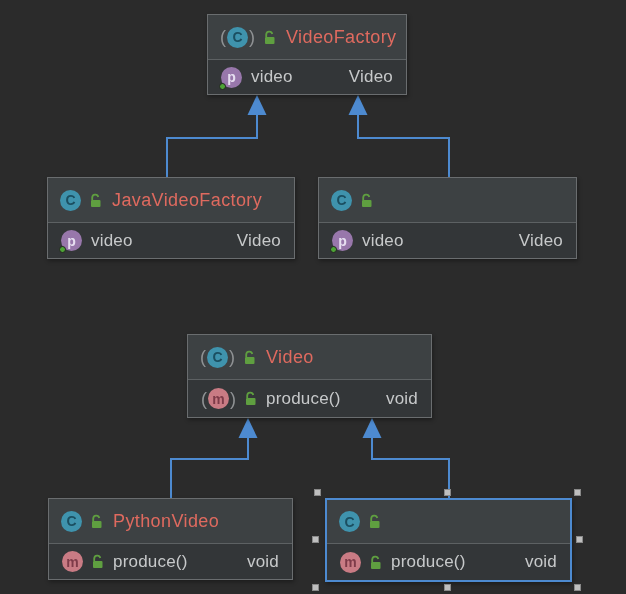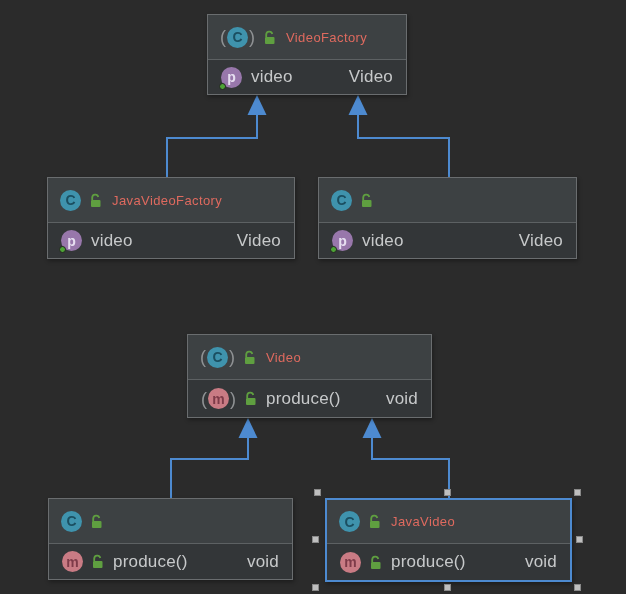--- a/index.html
+++ b/index.html
@@ -16,21 +16,21 @@
     box-shadow:1px 2px 4px rgba(0,0,0,.35);
   }
   .uml-box.selected{border:2px solid #4d8ad0;}
   .hdr{
     height:44px;flex:0 0 44px;display:flex;align-items:center;
     padding:0 12px;background:#3d4143;border-bottom:1px solid #5d6163;
   }
   .uml-box.selected .hdr{height:43px;flex-basis:43px;}
   .mrow{flex:1;display:flex;align-items:center;padding:0 13px;background:#333638;}
 
-  .title{color:#df6a5f;font-size:13px;letter-spacing:.4px;margin-left:10px;white-space:nowrap;}
+  .title{color:#df6a5f;font-size:18px;letter-spacing:.4px;margin-left:10px;white-space:nowrap;}
   .mname{color:#c7c9ca;font-size:17px;letter-spacing:.2px;margin-left:9px;white-space:nowrap;}
   .mtype{color:#c7c9ca;font-size:17px;letter-spacing:.2px;margin-left:auto;white-space:nowrap;}
 
   .icon-wrap{display:flex;align-items:center;}
   .paren{color:#8f9294;font-size:18px;line-height:20px;font-weight:400;}
   .paren.open{margin-right:1px;}
   .paren.close{margin-left:1px;}
   .ball{
     width:21px;height:21px;border-radius:50%;flex:0 0 21px;
     display:flex;align-items:center;justify-content:center;
@@ -171,20 +171,21 @@
     <div class="hdr">
       <span class="icon-wrap">
         <span class="ball c">C</span>
       </span>
       <span class="lock">
         <svg width="13" height="15" viewBox="0 0 13 15">
             <path d="M3.2,7 V4.6 A3.1,3.1 0 0 1 9.3,4" fill="none" stroke="#5f9f40" stroke-width="1.8"></path>
             <rect x="2" y="7" width="9.5" height="7" rx="1" fill="#5f9f40"></rect>
           </svg>
       </span>
+      <span class="title">PythonVideo</span>
     </div>
     <div class="mrow">
       <span class="ball m">m</span>
       <span class="lock">
         <svg width="13" height="15" viewBox="0 0 13 15">
             <path d="M3.2,7 V4.6 A3.1,3.1 0 0 1 9.3,4" fill="none" stroke="#5f9f40" stroke-width="1.8"></path>
             <rect x="2" y="7" width="9.5" height="7" rx="1" fill="#5f9f40"></rect>
           </svg>
       </span>
       <span class="mname">produce()</span>
@@ -196,21 +197,20 @@
     <div class="hdr">
       <span class="icon-wrap">
         <span class="ball c">C</span>
       </span>
       <span class="lock">
         <svg width="13" height="15" viewBox="0 0 13 15">
             <path d="M3.2,7 V4.6 A3.1,3.1 0 0 1 9.3,4" fill="none" stroke="#5f9f40" stroke-width="1.8"></path>
             <rect x="2" y="7" width="9.5" height="7" rx="1" fill="#5f9f40"></rect>
           </svg>
       </span>
-      <span class="title">JavaVideo</span>
     </div>
     <div class="mrow">
       <span class="ball m">m</span>
       <span class="lock">
         <svg width="13" height="15" viewBox="0 0 13 15">
             <path d="M3.2,7 V4.6 A3.1,3.1 0 0 1 9.3,4" fill="none" stroke="#5f9f40" stroke-width="1.8"></path>
             <rect x="2" y="7" width="9.5" height="7" rx="1" fill="#5f9f40"></rect>
           </svg>
       </span>
       <span class="mname">produce()</span>

